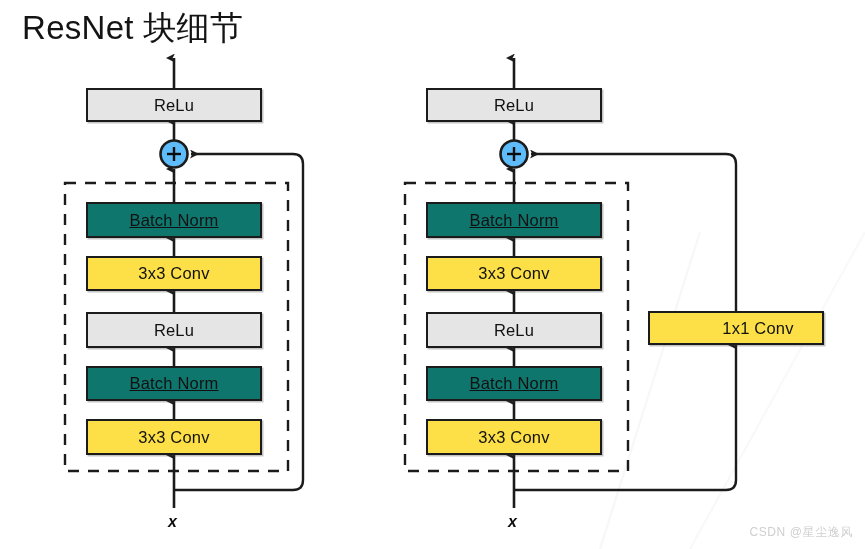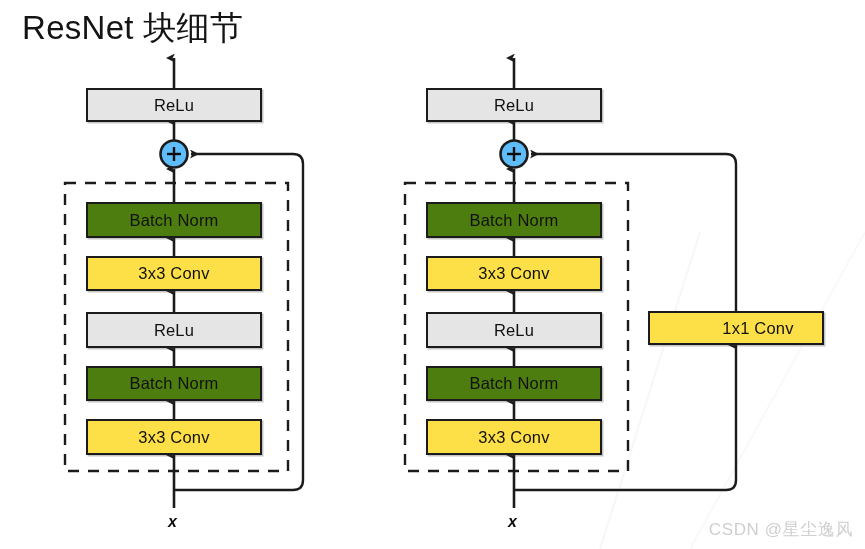--- a/index.html
+++ b/index.html
@@ -39,36 +39,36 @@
     box-sizing: border-box;
     border: 2.2px solid #1b1b1b;
     display: flex;
     align-items: center;
     justify-content: center;
     font-size: 16.5px;
     color: #111111;
     letter-spacing: 0.2px;
     box-shadow: 1.5px 1.5px 0 rgba(60,60,60,0.30);
   }
-  .fill-white  { background: #4d7c0f; }
+  .fill-white  { background: #0f766e; text-decoration: underline; }
   .fill-lightblue { background: #fde047; }
   .fill-blue   { background: #e5e5e5; }
 
   .var-label {
     position: absolute;
     font-size: 16px;
     font-weight: bold;
     font-style: italic;
     color: #0d0d0d;
   }
   #watermark {
     position: absolute;
     right: 12px;
     bottom: 8px;
-    font-size: 17px;
+    font-size: 12px;
     color: #cfcfcf;
     letter-spacing: 0.6px;
     white-space: nowrap;
   }
 </style>
 </head>
 <body>
 
 <div id="canvas">
 

